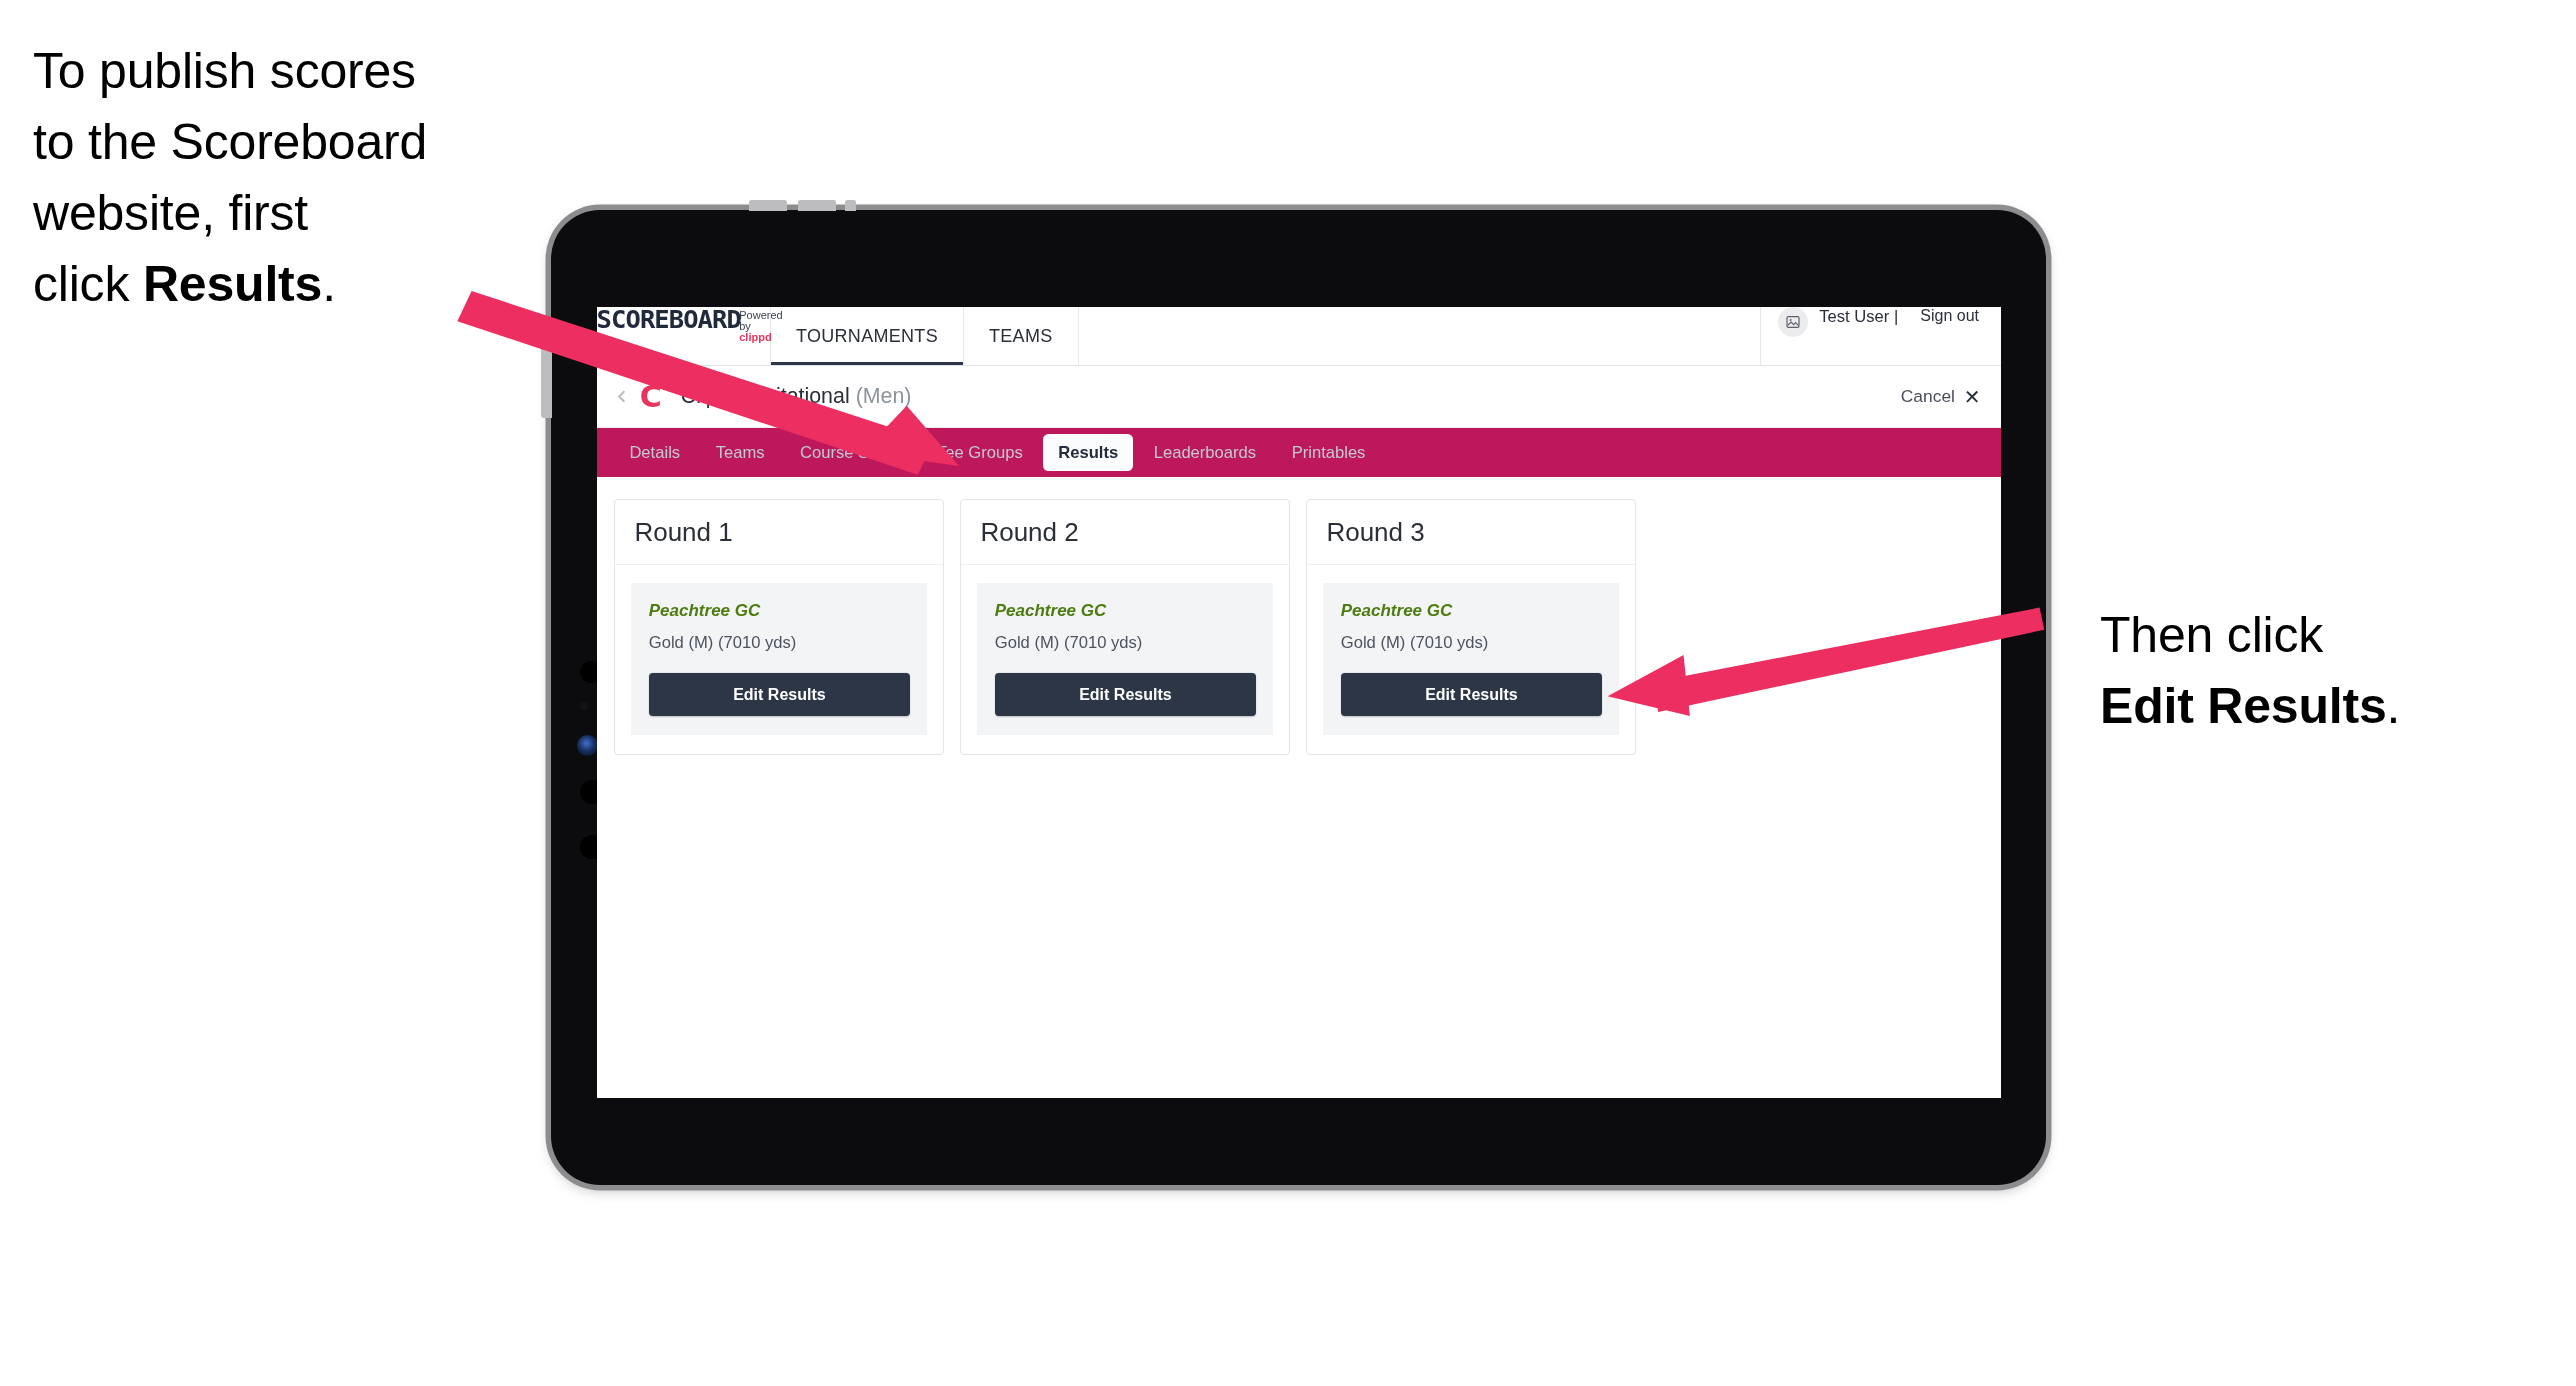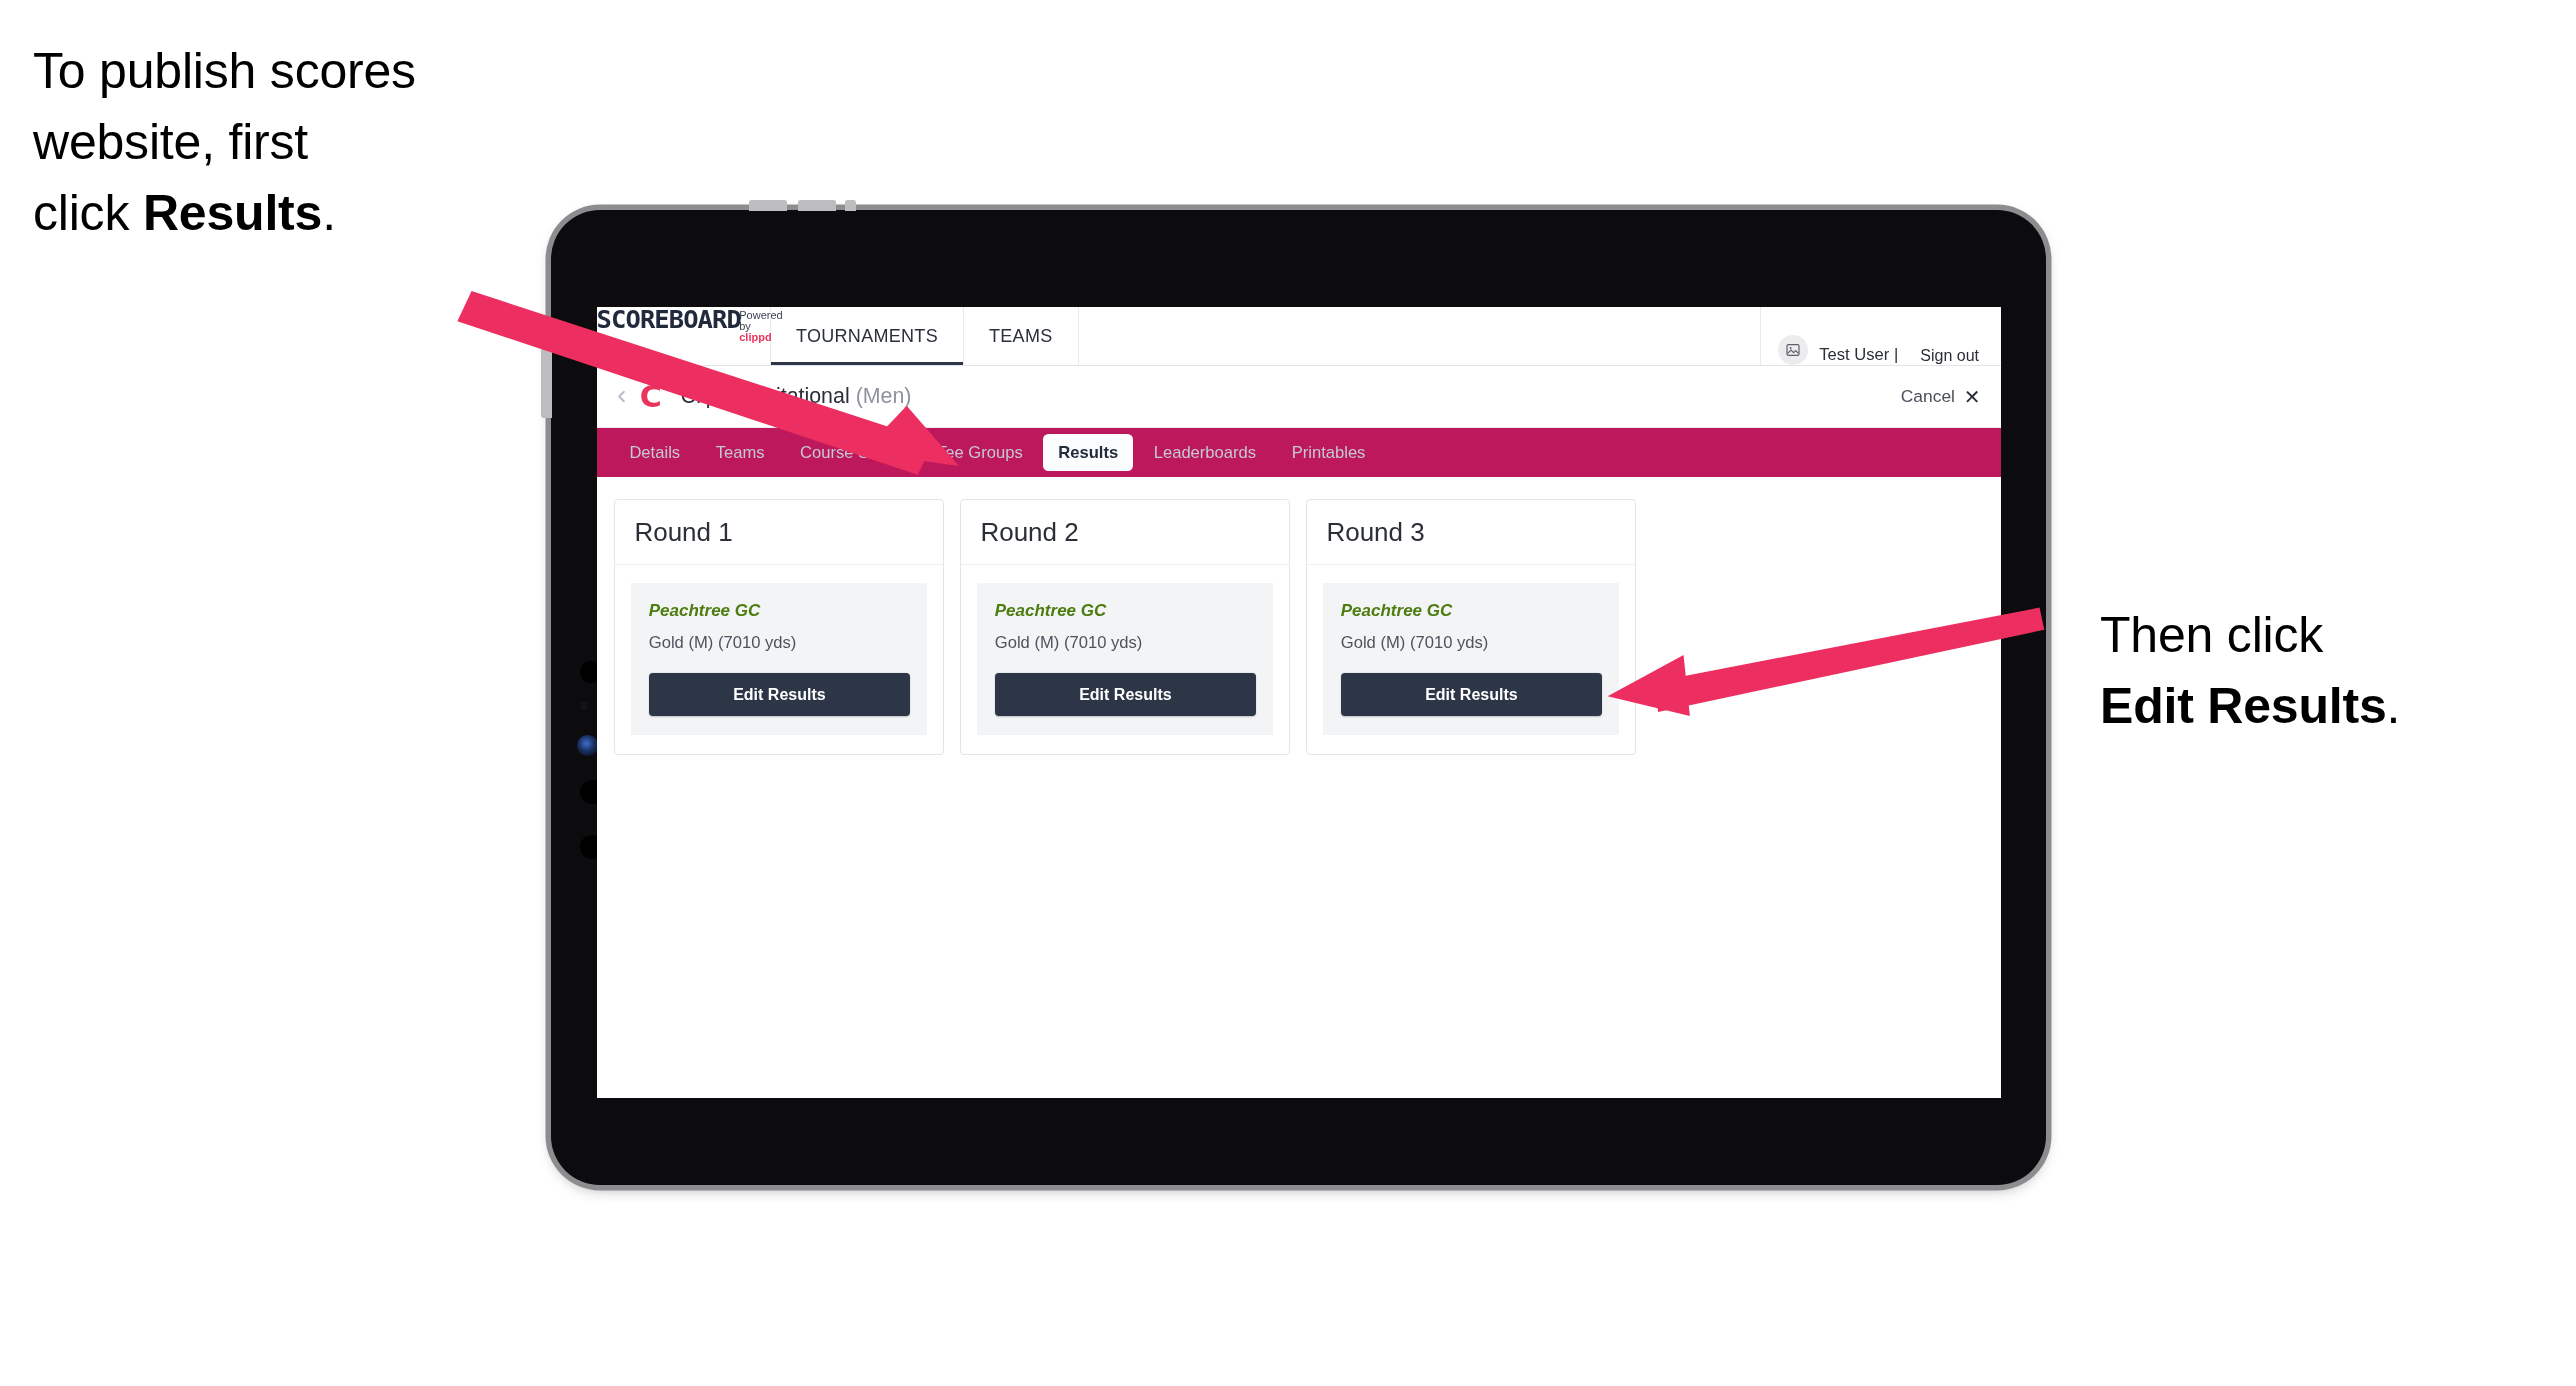--- a/index.html
+++ b/index.html
@@ -106,21 +106,21 @@
     border-right:0.8px solid #e8e9ec;
     letter-spacing:0.3px;
     position:relative;
     box-sizing:border-box;
   }
   .topnav-item.active::after{
     content:"";position:absolute;left:0;right:0;bottom:0;height:3.2px;background:#2c3647;
   }
   #topnav-spacer{flex:1;border-right:0.8px solid #e8e9ec;}
   #user-area{
-    display:flex;align-items:flex-end;gap:11px;padding:0 22px 0 17.4px;
+    display:flex;align-items:flex-start;gap:11px;padding:0 22px 0 17.4px;
   }
   #avatar{
     width:30px;height:30px;border-radius:50%;
     background:#ececee;
     display:flex;align-items:center;justify-content:center;
   }
   #avatar svg{width:16px;height:16px;}
   #user-name{font-size:16.6px;color:#2b2f38;}
   #sign-out{font-size:16px;color:#2b2f38;margin-left:11px;}
 
@@ -195,20 +195,21 @@
     padding:12.7px 0;
     cursor:pointer;
     box-shadow:0 0.8px 1.6px rgba(0,0,0,.22);
   }
 </style>
 </head>
 <body>
 
 <div class="annot" id="annot-left">
   <div>To publish scores</div>
+  <div>to the Scoreboard</div>
   <div>website, first</div>
   <div><span>click </span><b>Results</b><span>.</span></div>
 </div>
 
 <div class="annot" id="annot-right">
   <div>Then click</div>
   <div><b>Edit Results</b><span>.</span></div>
 </div>
 
 <div id="tablet">

